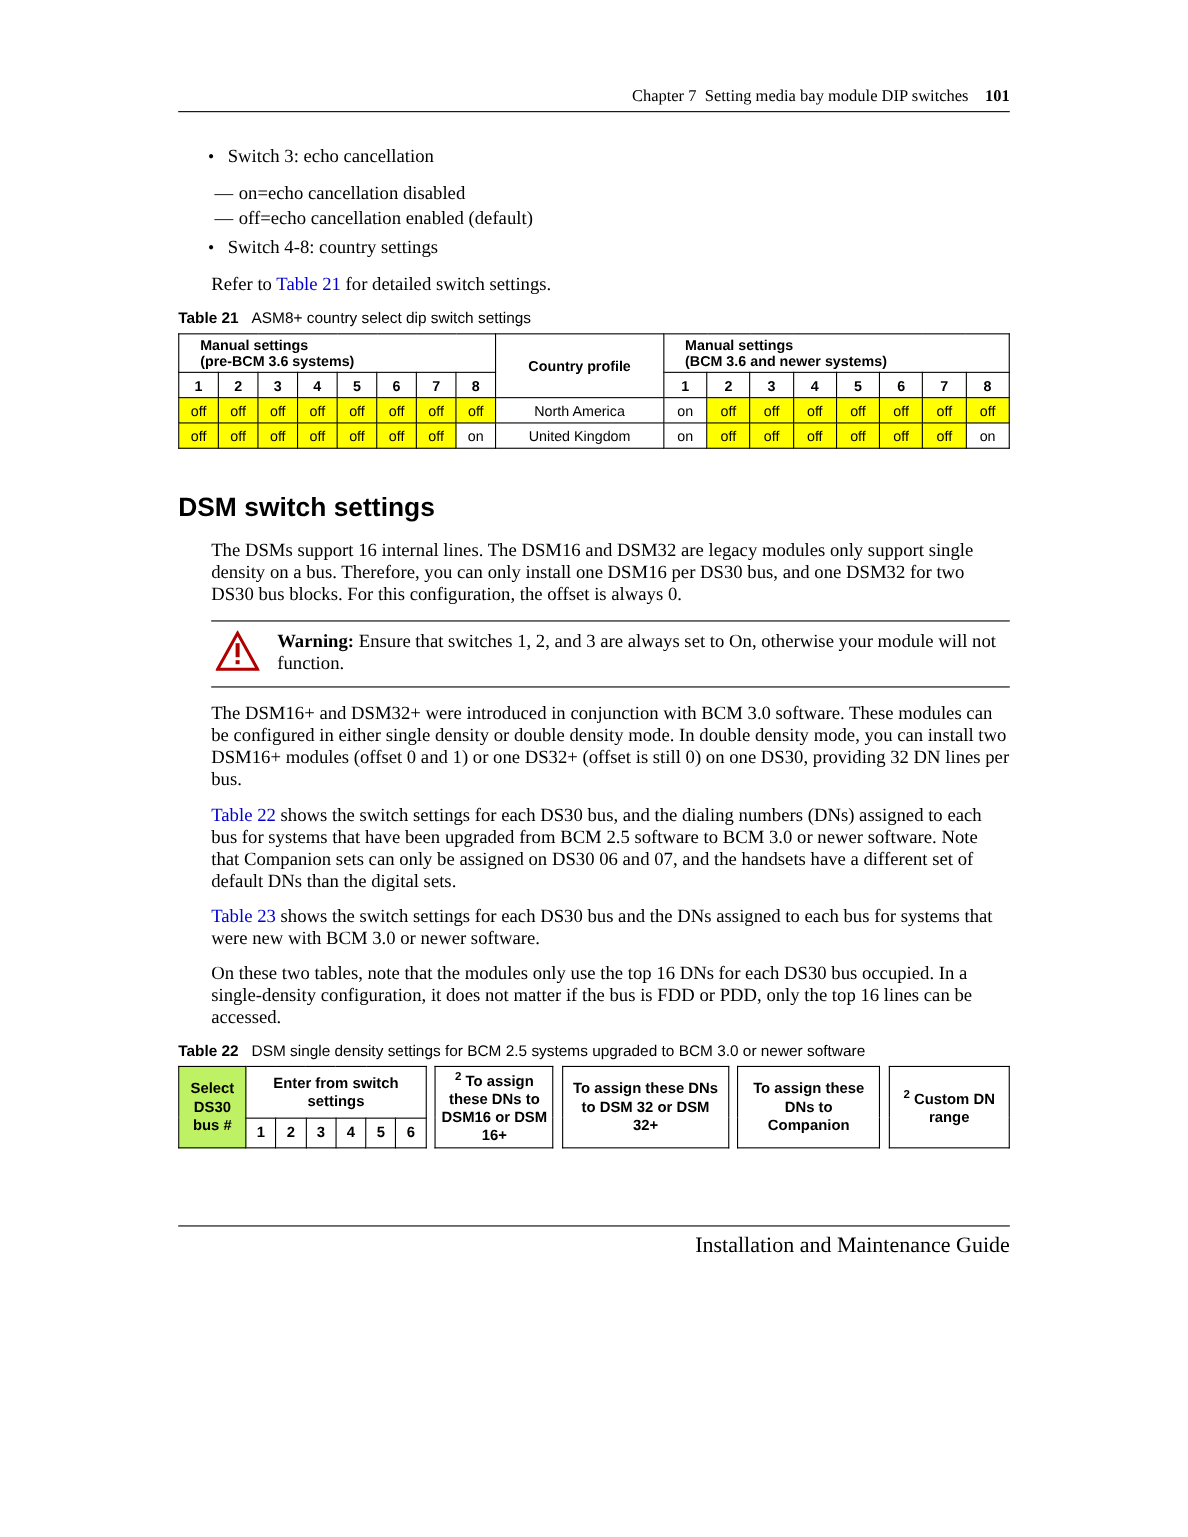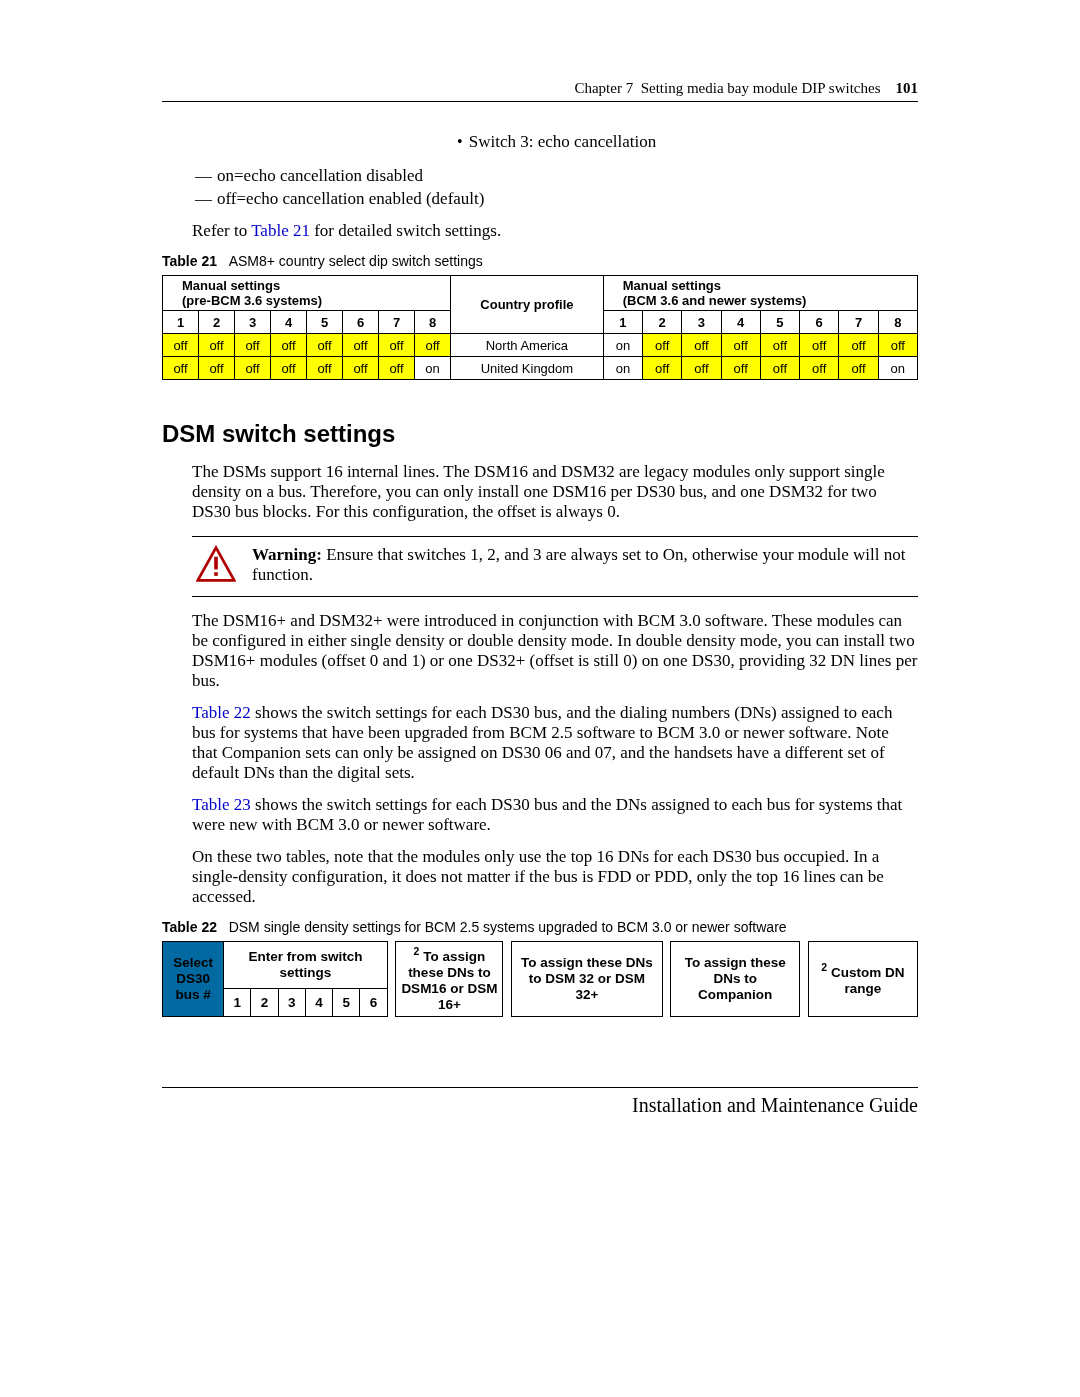--- a/index.html
+++ b/index.html
@@ -22,21 +22,20 @@
     margin-bottom: 30px;
   }
   .header-text {
     text-align: right;
     font-size: 15px;
   }
   ul.bullets {
     list-style: none;
     padding-left: 45px;
     margin: 6px 0 14px 0;
-    text-align: center;
   }
   ul.bullets > li {
     margin: 4px 0;
   }
   ul.bullets > li::before {
     content: "•";
     display: inline-block;
     width: 18px;
     margin-left: -18px;
     font-size: 16px;
@@ -114,21 +113,21 @@
     table-layout: fixed;
   }
   table.t22 th {
     border: 1.5px solid #000;
     padding: 3px 4px;
     text-align: center;
     font-weight: bold;
     vertical-align: middle;
     line-height: 1.2;
   }
-  .t22-shade { background: #0369a1; }
+  .t22-shade { background: #bef264; }
   .t22-gap { border: none !important; width: 8px; }
   .footer-line {
     border-top: 1px solid #000;
     margin-top: 70px;
     padding-top: 6px;
   }
   .footer-text {
     text-align: right;
     font-size: 20px;
   }
@@ -144,20 +143,23 @@
       <span>Chapter 7</span>&nbsp;&nbsp;<span>Setting media bay module DIP switches</span>&nbsp;&nbsp;&nbsp;&nbsp;<b>101</b>
     </div>
   </div>
 
   <ul class="bullets">
     <li>Switch 3: echo cancellation</li>
   </ul>
   <ul class="dashes">
     <li>on=echo cancellation disabled</li>
     <li>off=echo cancellation enabled (default)</li>
+  </ul>
+  <ul class="bullets">
+    <li>Switch 4-8: country settings</li>
   </ul>
 
   <p class="body-p">
     <span>Refer to </span><span class="link">Table 21</span><span> for detailed switch settings.</span>
   </p>
 
   <div class="table-caption">
     <b>Table 21</b>&nbsp;&nbsp;&nbsp;<span>ASM8+ country select dip switch settings</span>
   </div>
 

